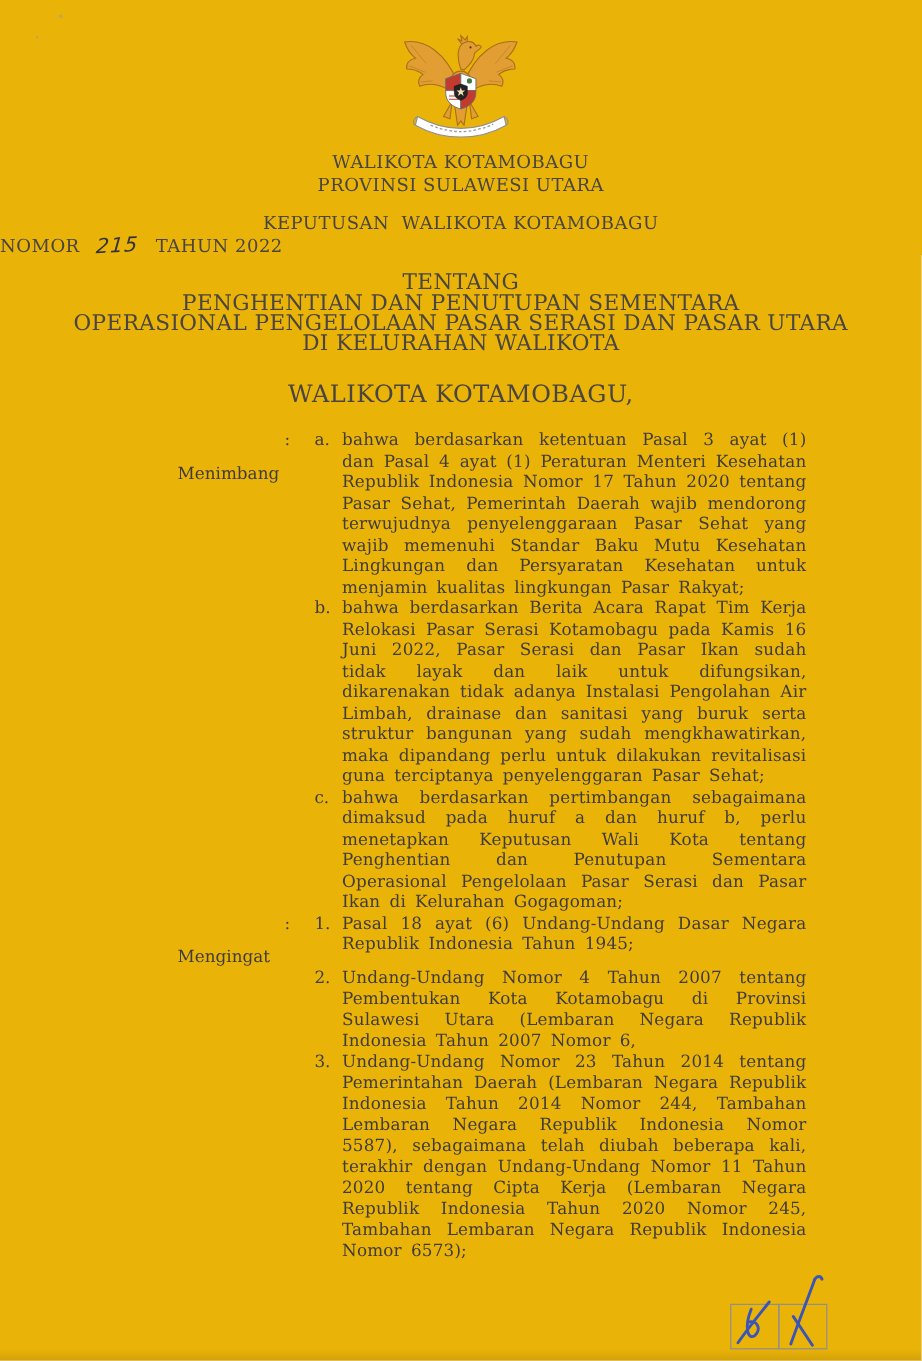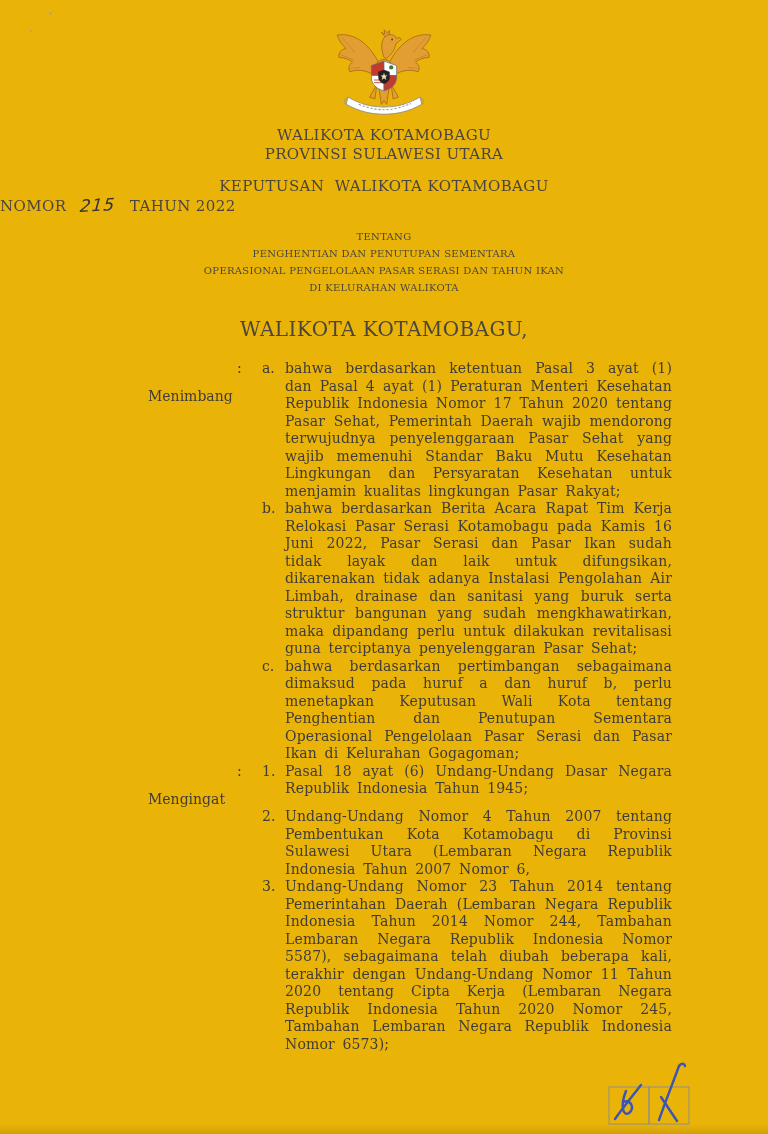--- a/index.html
+++ b/index.html
@@ -25,21 +25,21 @@
   .hdr-block2{margin-top:14px;}
   .pre{white-space:pre-wrap;}
   .nomor-line{display:flex;justify-content:flex-start;align-items:baseline;gap:14px;}
   .handwritten{
     display:inline-block;
     font-family:"DejaVu Sans","Liberation Sans",sans-serif;
     font-style:italic;font-size:17px;color:#35333a;
     transform:rotate(-3deg) skewX(-8deg);
     letter-spacing:1px;
   }
-  .tentang{margin-top:13px;text-align:center;font-size:10px;line-height:17px;letter-spacing:.3px;color:#4a4540;}
+  .tentang{margin-top:13px;text-align:center;font-size:18px;line-height:17px;letter-spacing:.3px;color:#4a4540;}
   .salutation{margin-top:21px;text-align:center;font-size:20px;letter-spacing:.4px;color:#4a4540;}
   .clauses{margin-top:19px;}
   .block{
     display:grid;
     grid-template-columns:89px 25px 23px 1fr;
     margin:0 96px 0 148px;
     font-size:14px;line-height:17.5px;
   }
   .lbl{grid-column:1;margin-top:28px;}
   .colon{grid-column:2;}
@@ -116,21 +116,21 @@
     <div class="nomor-line">
       <span>NOMOR</span>
       <span class="handwritten">215</span>
       <span>TAHUN 2022</span>
     </div>
   </div>
 
   <div class="tentang">
     <div>TENTANG</div>
     <div>PENGHENTIAN DAN PENUTUPAN SEMENTARA</div>
-    <div>OPERASIONAL PENGELOLAAN PASAR SERASI DAN TAHUN IKAN</div>
+    <div>OPERASIONAL PENGELOLAAN PASAR SERASI DAN PASAR UTARA</div>
     <div>DI KELURAHAN WALIKOTA</div>
   </div>
 
   <div class="salutation">WALIKOTA KOTAMOBAGU,</div>
 
   <div class="clauses">
 
     <div class="block">
       <div class="lbl">Menimbang</div>
       <div class="colon">:</div>

